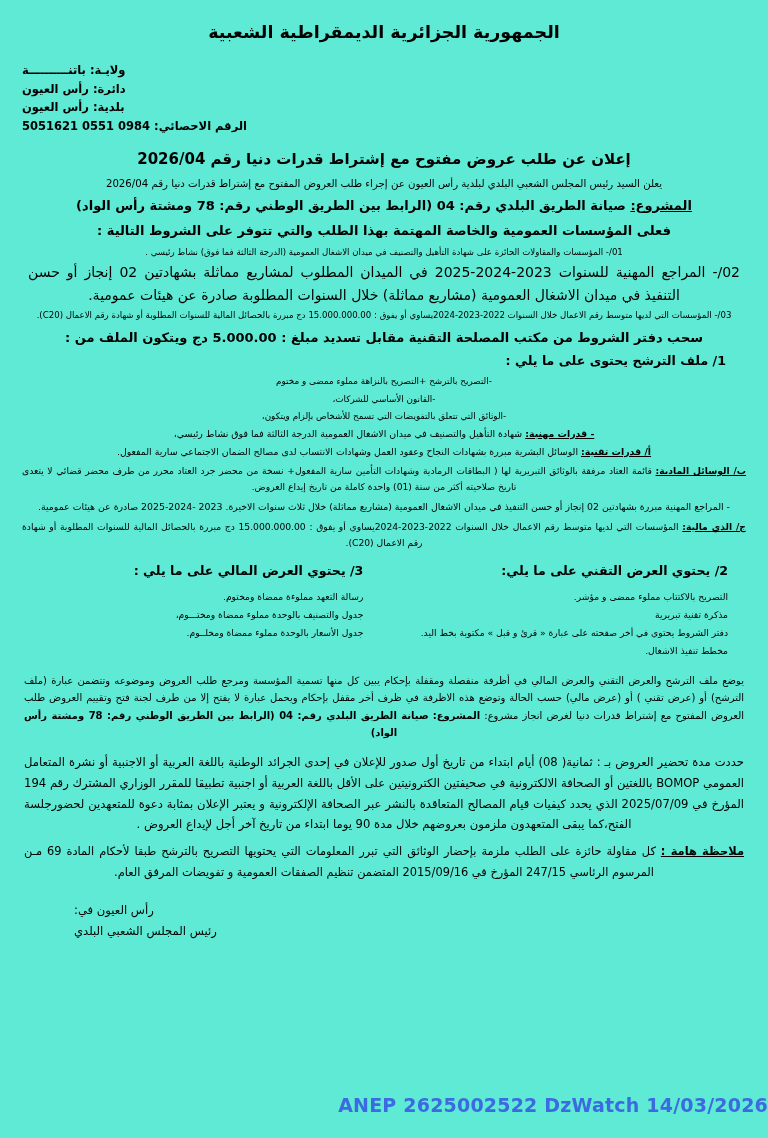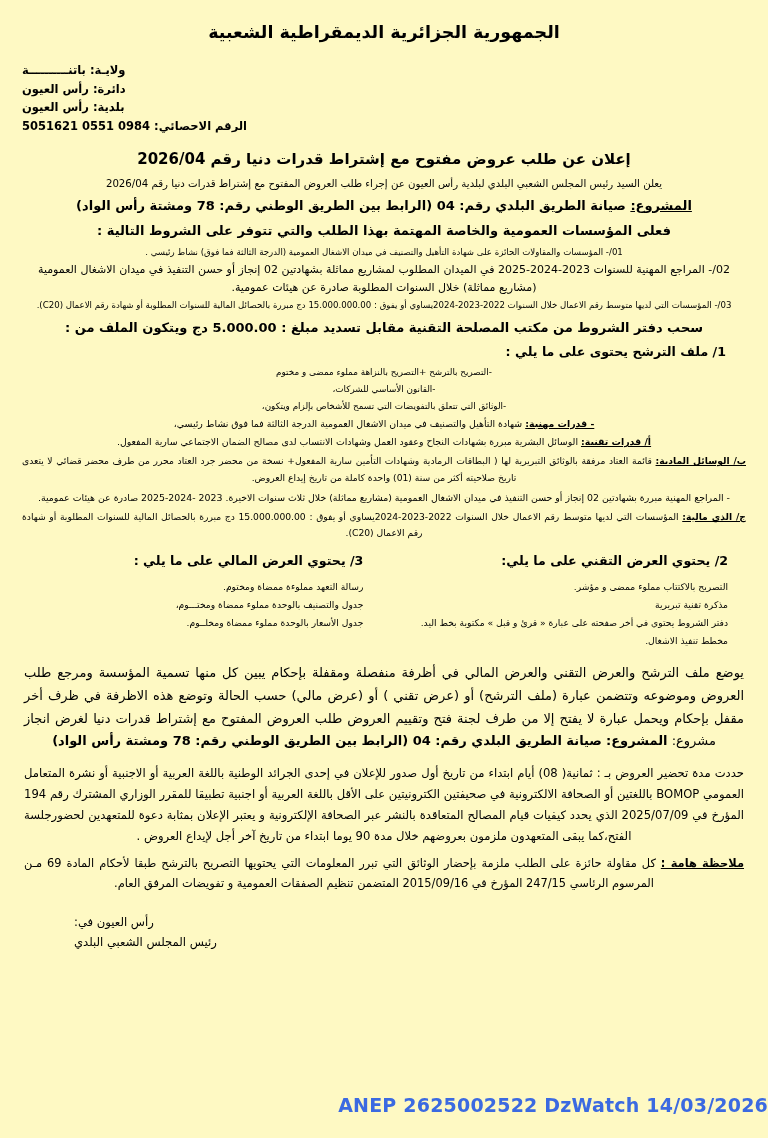--- a/index.html
+++ b/index.html
@@ -11,21 +11,21 @@
   body {
     font-family: "DejaVu Sans", "Liberation Sans", sans-serif;
     color: #000000;
     direction: rtl;
   }
   .page {
     position: relative;
     width: 768px;
     height: 1138px;
     margin: 0 auto;
-    background: #fef9c3;
+    background: #5eead4;
     overflow: hidden;
     box-sizing: border-box;
   }
   .doc-body {
     padding: 0 14px;
     box-sizing: border-box;
     width: 768px;
   }
 
   
@@ -96,23 +96,23 @@
   }
   .cond-item {
     text-align: center;
     font-size: 8.6px;
     line-height: 1.55;
     margin: 2px 0;
   }
   .cond-item-just {
     text-align: justify;
     text-align-last: center;
-    font-size: 11px;
+    font-size: 14px;
     line-height: 1.62;
-    margin: 2px 24px;
+    margin: 2px 14px;
   }
   .small-item {
     text-align: center;
     font-size: 8.8px;
     line-height: 1.6;
     margin: 3px 0;
   }
   .cap-item {
     text-align: center;
     font-size: 9.4px;
@@ -158,21 +158,21 @@
     text-align: right;
   }
   .col-right .col-head { text-align: right; }
   .col-left .col-head { text-align: right; }
   .col-left .col-item { text-align: right; }
 
   
   .para {
     text-align: justify;
     text-align-last: center;
-    font-size: 13px;
+    font-size: 10px;
     line-height: 1.75;
     margin: 12px 10px 4px 10px;
   }
   .para-2 {
     text-align: justify;
     text-align-last: center;
     font-size: 11.6px;
     line-height: 1.8;
     margin: 10px 10px 6px 10px;
   }

